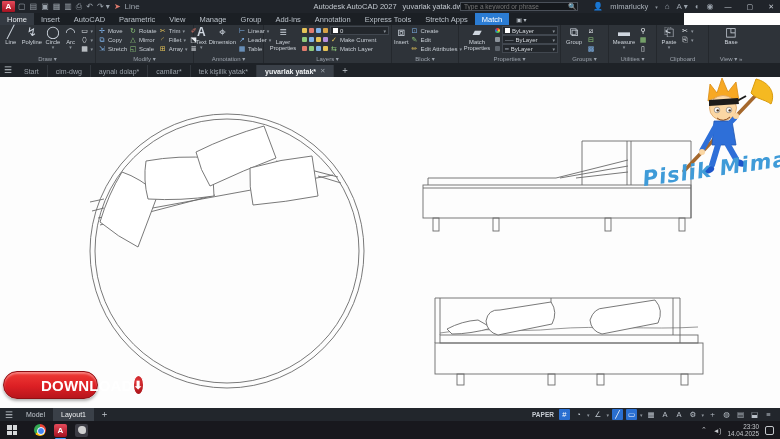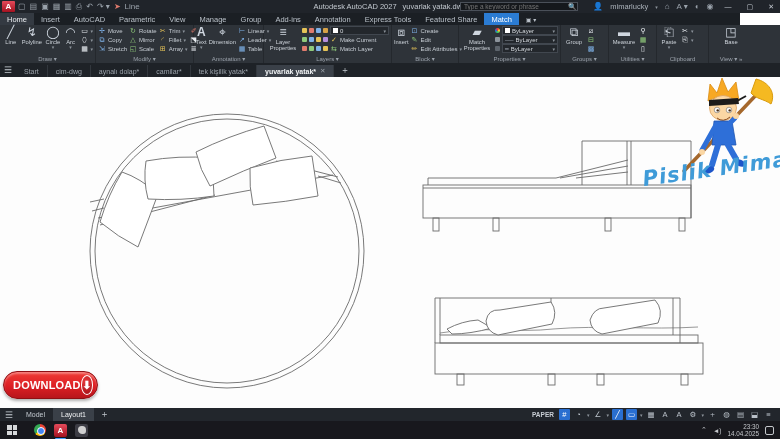--- a/index.html
+++ b/index.html
@@ -12,21 +12,21 @@
   .qat { display:flex; gap:4px; align-items:center; color:#9aa2ab; font-size:8px; }
   .qat span { cursor:default; }
   .tb-title { position:absolute; left:50%; transform:translateX(-50%); white-space:nowrap; color:#c2c8cf; font-size:7.5px; display:flex; gap:6px; }
   .tb-search { position:absolute; left:460px; top:2px; width:118px; height:9px; background:#15181c; border:1px solid #4a5059; display:flex; align-items:center; }
   .tb-search input { flex:1; background:transparent; border:none; outline:none; color:#8e959d; font-size:6.5px; padding:0 3px; font-family:inherit; }
   .tb-right { position:absolute; right:2px; top:0; height:13px; display:flex; align-items:center; gap:7px; color:#aab1b9; font-size:7.5px; }
   .winbtn { font-size:7px; color:#c3c9d0; padding:0 4px; }
   .mini-ico { font-size:8px; color:#9aa2ab; }
 
   
-  .ribbontabs { position:absolute; left:0; top:13px; width:740px; height:12px; background:#1b1f24; display:flex; align-items:stretch; font-size:7.5px; color:#b9c0c8; }
+  .ribbontabs { position:absolute; left:0; top:13px; width:684px; height:12px; background:#1b1f24; display:flex; align-items:stretch; font-size:7.5px; color:#b9c0c8; }
   .rtab { padding:0 7px; display:flex; align-items:center; white-space:nowrap; }
   .rtab.active-home { background:#343a42; color:#e8ebee; }
   .rtab.active-layout { background:#2b7cd3; color:#fff; }
 
   
   .ribbon { position:absolute; left:0; top:25px; width:780px; height:38px; background:#2e3339; display:flex; }
   .panel { height:38px; border-right:1px solid #24282d; display:flex; flex-direction:column; }
   .panel-body { flex:1; display:flex; align-items:flex-start; padding:1px 2px 0 2px; gap:2px; }
   .panel-label { height:8px; font-size:6px; color:#9ba2ab; text-align:center; line-height:8px; white-space:nowrap; }
   .big-btn { display:flex; flex-direction:column; align-items:center; width:30px; color:#ccd2d9; font-size:5.8px; text-align:center; line-height:1.05; }
@@ -57,21 +57,21 @@
 
   .dwg-icon { position:absolute; left:31px; top:235px; width:42px; height:52px; background:#fff; box-shadow:0 1px 3px rgba(0,0,0,.35); }
   .dwg-art { position:relative; height:39px; background:linear-gradient(196deg,#ead24e 0 26%,#2d4f86 27% 100%); overflow:hidden; }
   .dwg-fold { position:absolute; right:0; top:0; width:0; height:0; border-left:8px solid transparent; border-top:8px solid #fff; filter:drop-shadow(-1px 1px 0 rgba(0,0,0,.25)); }
   .dwg-cross { position:absolute; left:13px; top:12px; width:12px; height:10px; border:1.3px solid #e9edf3; }
   .dwg-cross:before { content:""; position:absolute; left:-9px; top:3px; width:28px; height:0; border-top:1px solid #dfe5ec; }
   .dwg-cross:after { content:""; position:absolute; left:4px; top:-8px; height:24px; width:0; border-left:1px solid #dfe5ec; }
   .dwg-label { height:13px; display:flex; align-items:center; justify-content:center; font-weight:bold; font-size:9px; color:#2b2b2b; font-family:"DejaVu Sans",sans-serif; }
 
   .download-btn { position:absolute; left:3px; top:294px; width:95px; height:28px; border-radius:14px; background:linear-gradient(180deg,#f03c36 0%,#dc1f24 55%,#b8151c 100%); border:1px solid #8f0f14; box-shadow:inset 0 2px 2px rgba(255,255,255,.35), 0 2px 3px rgba(0,0,0,.3); display:flex; align-items:center; justify-content:space-between; padding:0 4px 0 9px; cursor:pointer; }
-  .download-btn .dl-text { color:#fff; font-weight:bold; font-size:11px; letter-spacing:.2px; font-family:"Liberation Sans",sans-serif; }
+  .download-btn .dl-text { color:#fff; font-weight:bold; font-size:15px; letter-spacing:.2px; font-family:"Liberation Sans",sans-serif;margin-left:28px; }
   .dl-circle { width:20px; height:20px; border-radius:50%; background:radial-gradient(circle at 35% 30%,#e5383b,#a30f15); border:1.6px solid #fff; color:#fff; display:flex; align-items:center; justify-content:center; font-size:11px; font-weight:bold; }
 
   
   .statusbar { position:absolute; left:0; top:408px; width:780px; height:13px; background:#22262c; display:flex; align-items:center; font-size:7px; color:#c3c9d0; }
   .sb-menu { width:18px; text-align:center; font-size:9px; }
   .ltab { padding:0 8px; height:13px; display:flex; align-items:center; }
   .ltab.active { background:#3a4048; color:#f0f2f4; }
   .sb-add { margin-left:6px; font-size:9px; }
   .sb-right { margin-left:auto; display:flex; align-items:center; gap:3px; padding-right:6px; }
   .paper { font-size:6.5px; font-weight:bold; color:#c9ced5; margin-right:2px; }
@@ -140,21 +140,21 @@
   <div class="rtab active-home">Home</div>
   <div class="rtab">Insert</div>
   <div class="rtab">AutoCAD</div>
   <div class="rtab">Parametric</div>
   <div class="rtab">View</div>
   <div class="rtab">Manage</div>
   <div class="rtab">Group</div>
   <div class="rtab">Add-ins</div>
   <div class="rtab">Annotation</div>
   <div class="rtab">Express Tools</div>
-  <div class="rtab">Featured Share</div>
+  <div class="rtab">Stretch Apps</div>
   <div class="rtab active-layout">Match</div>
   <div class="rtab" style="font-size:6px;">▣ ▾</div>
 </div>
 
 <div class="ribbon">
 
   <div class="panel" style="width:96px;">
     <div class="panel-body">
       <div class="big-btn" style="width:20px;">
           <span class="bi c-wht">╱</span>

